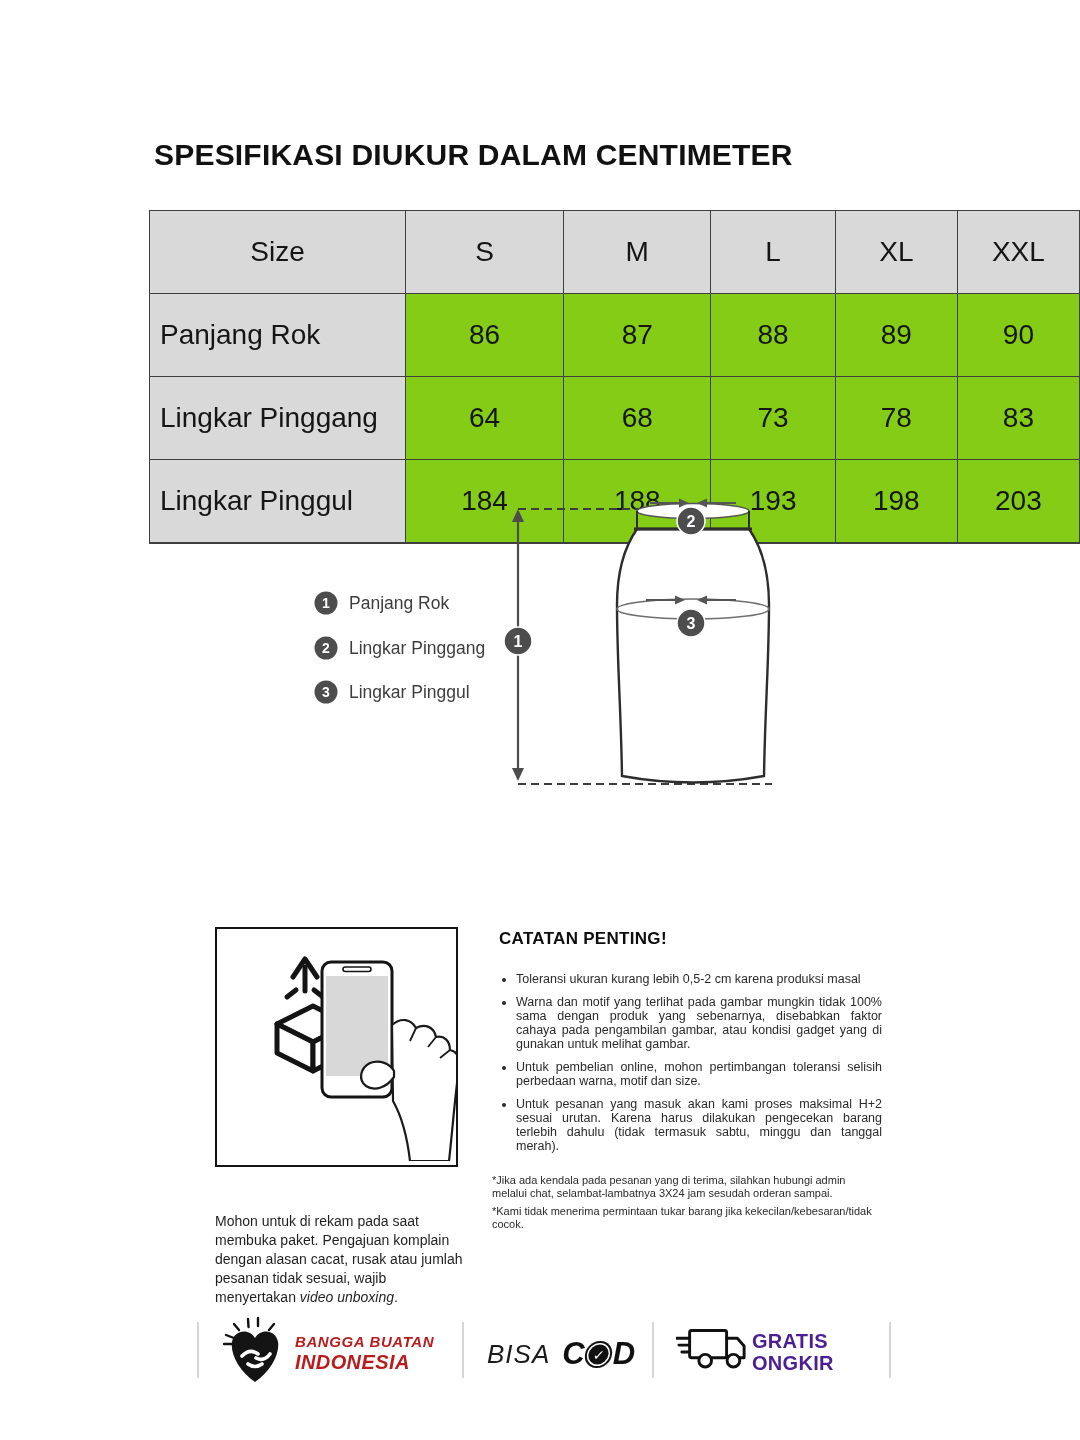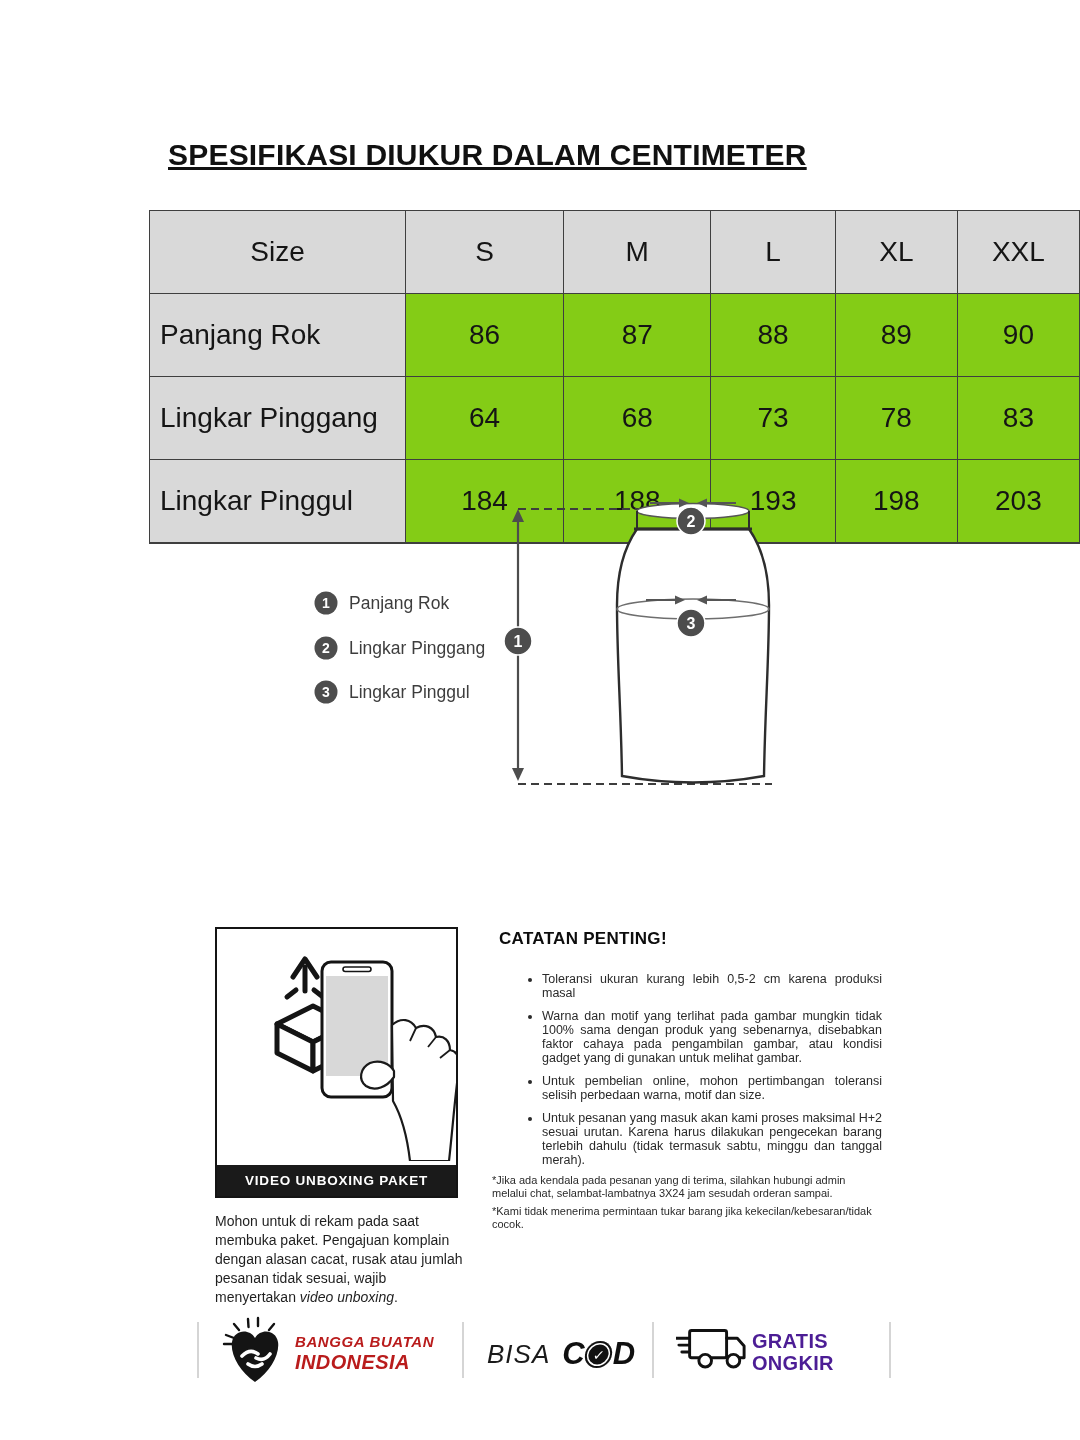--- a/index.html
+++ b/index.html
@@ -1,21 +1,21 @@
 <!DOCTYPE html>
 <html><head>
 <meta charset="utf-8">
 <style>
   html,body{margin:0;padding:0;background:#fff;}
   .page{position:relative;width:1080px;height:1440px;background:#ffffff;overflow:hidden;
         font-family:"Liberation Sans","DejaVu Sans",sans-serif;color:#111;}
 
   
-  .page-title{position:absolute;left:168px;top:138px;font-size:30px;font-weight:bold;
-              letter-spacing:.2px;color:#111;text-decoration:underline;}
+  .page-title{position:absolute;left:154px;top:138px;font-size:30px;font-weight:bold;
+              letter-spacing:.2px;color:#111;}
 
   
   .size-table{position:absolute;left:149px;top:210px;border-collapse:collapse;
               font-size:28px;color:#151515;}
   .size-table td,.size-table th{border:1px solid #3f3f3f;height:50px;padding:16px;font-weight:normal;}
   .size-table th{background:#d9d9d9;text-align:center;}
   .size-table td.rowlabel{background:#d9d9d9;text-align:left;padding-left:10px;}
   .size-table td.val{background:#84cc16;text-align:center;}
   .size-table tr:last-child td{border-bottom-width:2px;}
   .c0{width:244px;}.c1{width:140px;}.c2{width:127px;}.c3{width:100px;}.c4{width:97px;}.c5{width:96px;}
@@ -28,21 +28,21 @@
   
   .unbox-box{position:absolute;left:215px;top:927px;width:239px;border:2px solid #141414;background:#fff;}
   .unbox-banner{height:31px;background:#1a1a1a;color:#fff;display:flex;align-items:center;justify-content:center;
                 font-size:13.5px;font-weight:bold;letter-spacing:.8px;}
   .unbox-note{position:absolute;left:215px;top:1212px;width:254px;font-size:14px;line-height:19px;color:#1f1f1f;}
 
   
   .notes-title{position:absolute;left:499px;top:929px;font-size:17px;font-weight:bold;letter-spacing:.3px;color:#0d0d0d;}
   .notes-list{position:absolute;left:490px;top:972px;width:366px;margin:0;padding:0 0 0 26px;
               font-size:12.5px;line-height:14px;color:#2a2a2a;}
-  .notes-list li{margin-bottom:9px;text-align:justify;margin-left:26px;}
+  .notes-list li{margin-bottom:9px;text-align:justify;}
   .footnotes{position:absolute;left:488px;top:1174px;width:392px;font-size:11px;line-height:13px;color:#2a2a2a;}
   .footnotes p{margin:0 0 5px 4px;}
   .fn-bold{font-weight:bold;}
 
   
   .footer-divider{position:absolute;width:2px;height:56px;top:1322px;background:#d5d5d5;}
   .badge1-text{position:absolute;left:295px;top:1333px;font-style:italic;color:#b91c1c;}
   .badge1-l1{font-size:15px;font-weight:600;letter-spacing:.6px;}
   .badge1-l2{font-size:20px;font-weight:800;letter-spacing:.4px;margin-top:1px;}
   .badge2{position:absolute;left:487px;top:1336px;display:flex;align-items:center;color:#101010;}
@@ -182,21 +182,20 @@
       </g>
 
       <g fill="#fff" stroke="#1a1a1a" stroke-width="2.2" stroke-linejoin="round">
         <path d="M 175 96 C 184 88 194 90 199 99 C 208 94 217 98 219 108
                  C 227 106 233 112 233 121 C 240 122 244 130 242 139
                  C 238 166 236 196 232 232 L 193 232 C 190 206 184 186 176 172 Z"></path>
         <path d="M 177 148 C 170 158 158 163 149 157 C 141 151 143 139 153 134 C 163 130 173 135 177 142 Z"></path>
         <path d="M 199 99 L 193 112 M 219 108 L 211 118 M 233 121 L 223 129" fill="none" stroke-width="1.8"></path>
       </g>
     </svg>
-    <div class="unbox-banner">VIDEO UNBOXING PAKET</div>
   </div>
 
   <div class="unbox-note"><span>Mohon untuk di rekam pada saat membuka paket. Pengajuan komplain dengan alasan cacat, rusak atau jumlah pesanan tidak sesuai, wajib menyertakan </span><i>video unboxing</i><span>.</span></div>
 
   <div class="notes-title">CATATAN PENTING!</div>
   <ul class="notes-list">
     <li>Toleransi ukuran kurang lebih 0,5-2 cm karena produksi masal</li>
     <li>Warna dan motif yang terlihat pada gambar mungkin tidak 100% sama dengan produk yang sebenarnya, disebabkan faktor cahaya pada pengambilan gambar, atau kondisi gadget yang di gunakan untuk melihat gambar.</li>
     <li>Untuk pembelian online, mohon pertimbangan toleransi selisih perbedaan warna, motif dan size.</li>
     <li>Untuk pesanan yang masuk akan kami proses maksimal H+2 sesuai urutan. Karena harus dilakukan pengecekan barang terlebih dahulu (tidak termasuk sabtu, minggu dan tanggal merah).</li>

